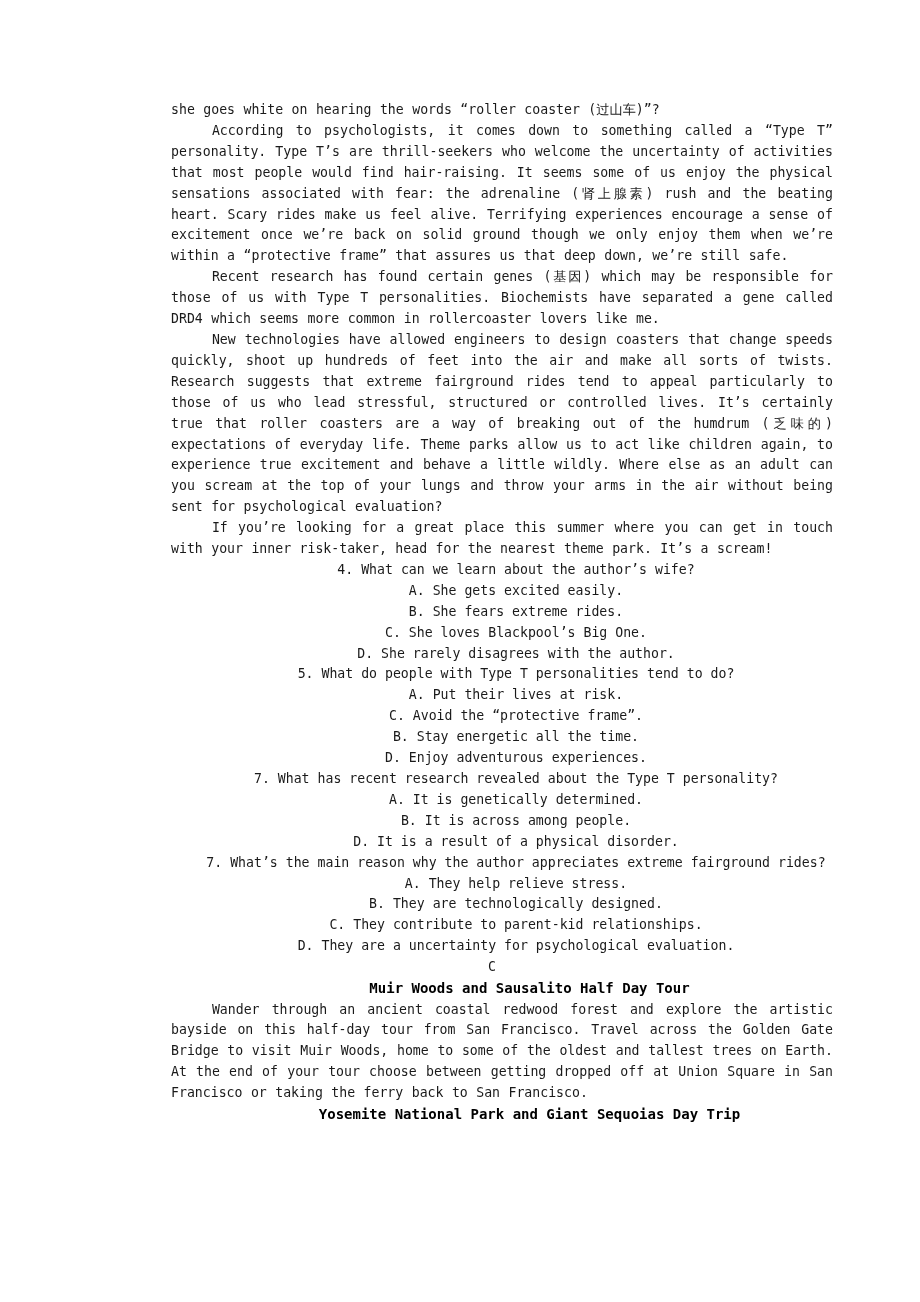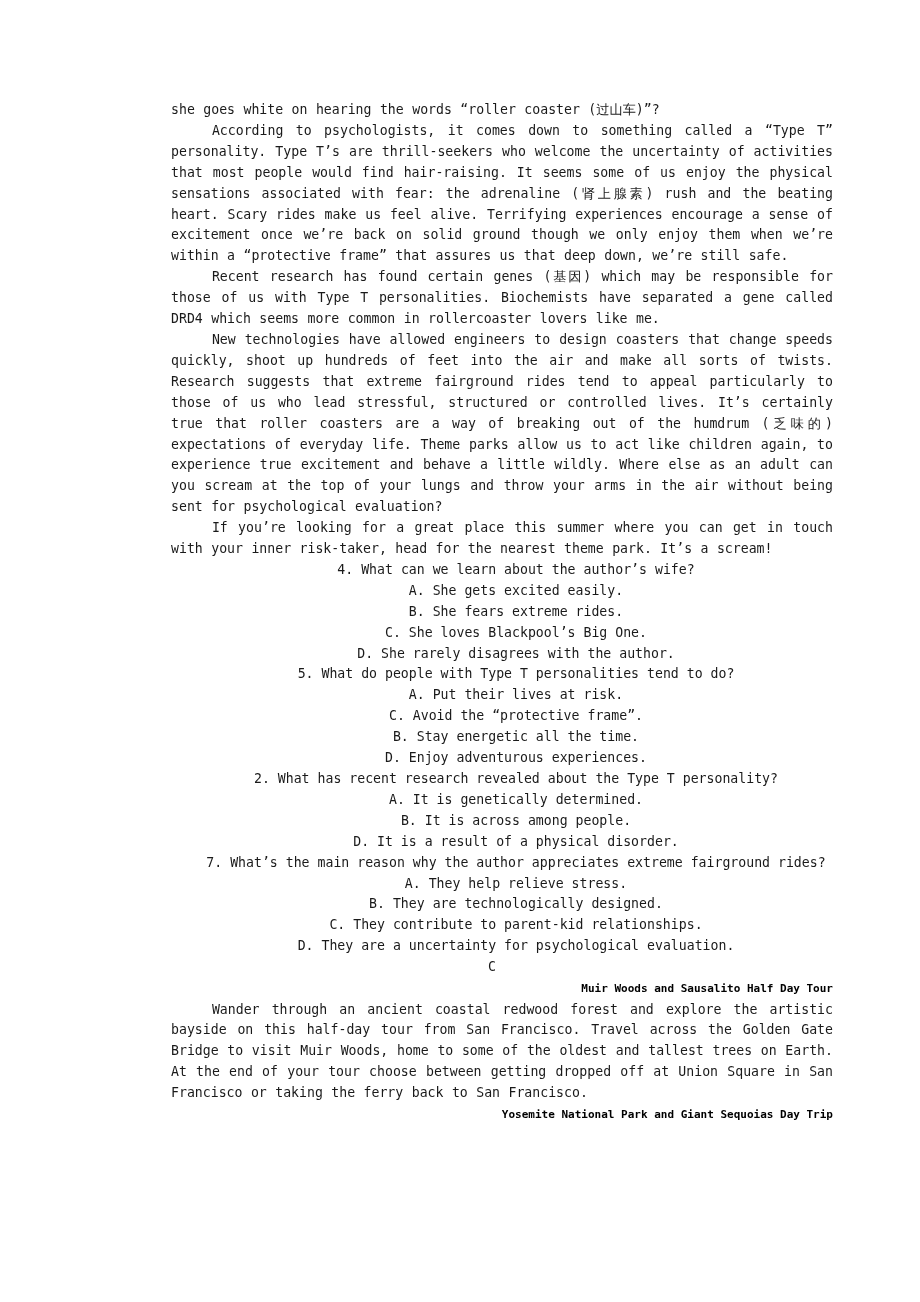--- a/index.html
+++ b/index.html
@@ -64,26 +64,26 @@
     font-family: "DejaVu Sans Mono", monospace;
     font-size: 13.2px;
     line-height: 20.9px;
     margin: 0;
     text-align: center;
     padding-right: 20px;
     color: #1a1a1a;
   }
   .tour-title {
     font-family: "DejaVu Sans Mono", monospace;
-    font-size: 11px;
+    font-size: 14px;
     line-height: 21.5px;
     font-weight: bold;
     margin: 0;
     padding-left: 55px;
-    text-align: right;
+    text-align: center;
     color: #000000;
   }
 </style>
 </head>
 <body>
 
 <div class="page">
   <div class="content">
 
     <p class="para noindent">she goes white on hearing the words “roller coaster (过山车)”?</p>
@@ -101,21 +101,21 @@
     <p class="qline">B. She fears extreme rides.</p>
     <p class="qline">C. She loves Blackpool’s Big One.</p>
     <p class="qline">D. She rarely disagrees with the author.</p>
 
     <p class="qline">5. What do people with Type T personalities tend to do?</p>
     <p class="qline">A. Put their lives at risk.</p>
     <p class="qline">C. Avoid the “protective frame”.</p>
     <p class="qline">B. Stay energetic all the time.</p>
     <p class="qline">D. Enjoy adventurous experiences.</p>
 
-    <p class="qline">2. What has recent research revealed about the Type T personality?</p>
+    <p class="qline">7. What has recent research revealed about the Type T personality?</p>
     <p class="qline">A. It is genetically determined.</p>
     <p class="qline">B. It is across among people.</p>
     <p class="qline">D. It is a result of a physical disorder.</p>
 
     <p class="qline">7. What’s the main reason why the author appreciates extreme fairground rides?</p>
     <p class="qline">A. They help relieve stress.</p>
     <p class="qline">B. They are technologically designed.</p>
     <p class="qline">C. They contribute to parent-kid relationships.</p>
     <p class="qline">D. They are a uncertainty for psychological evaluation.</p>
 

